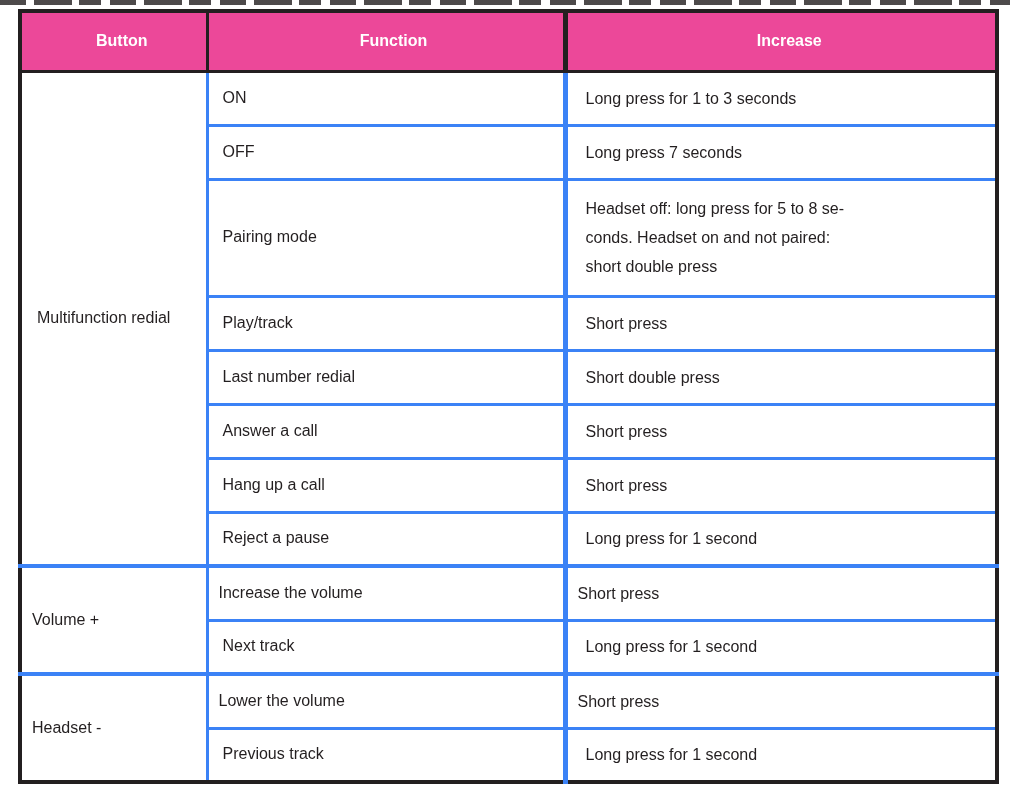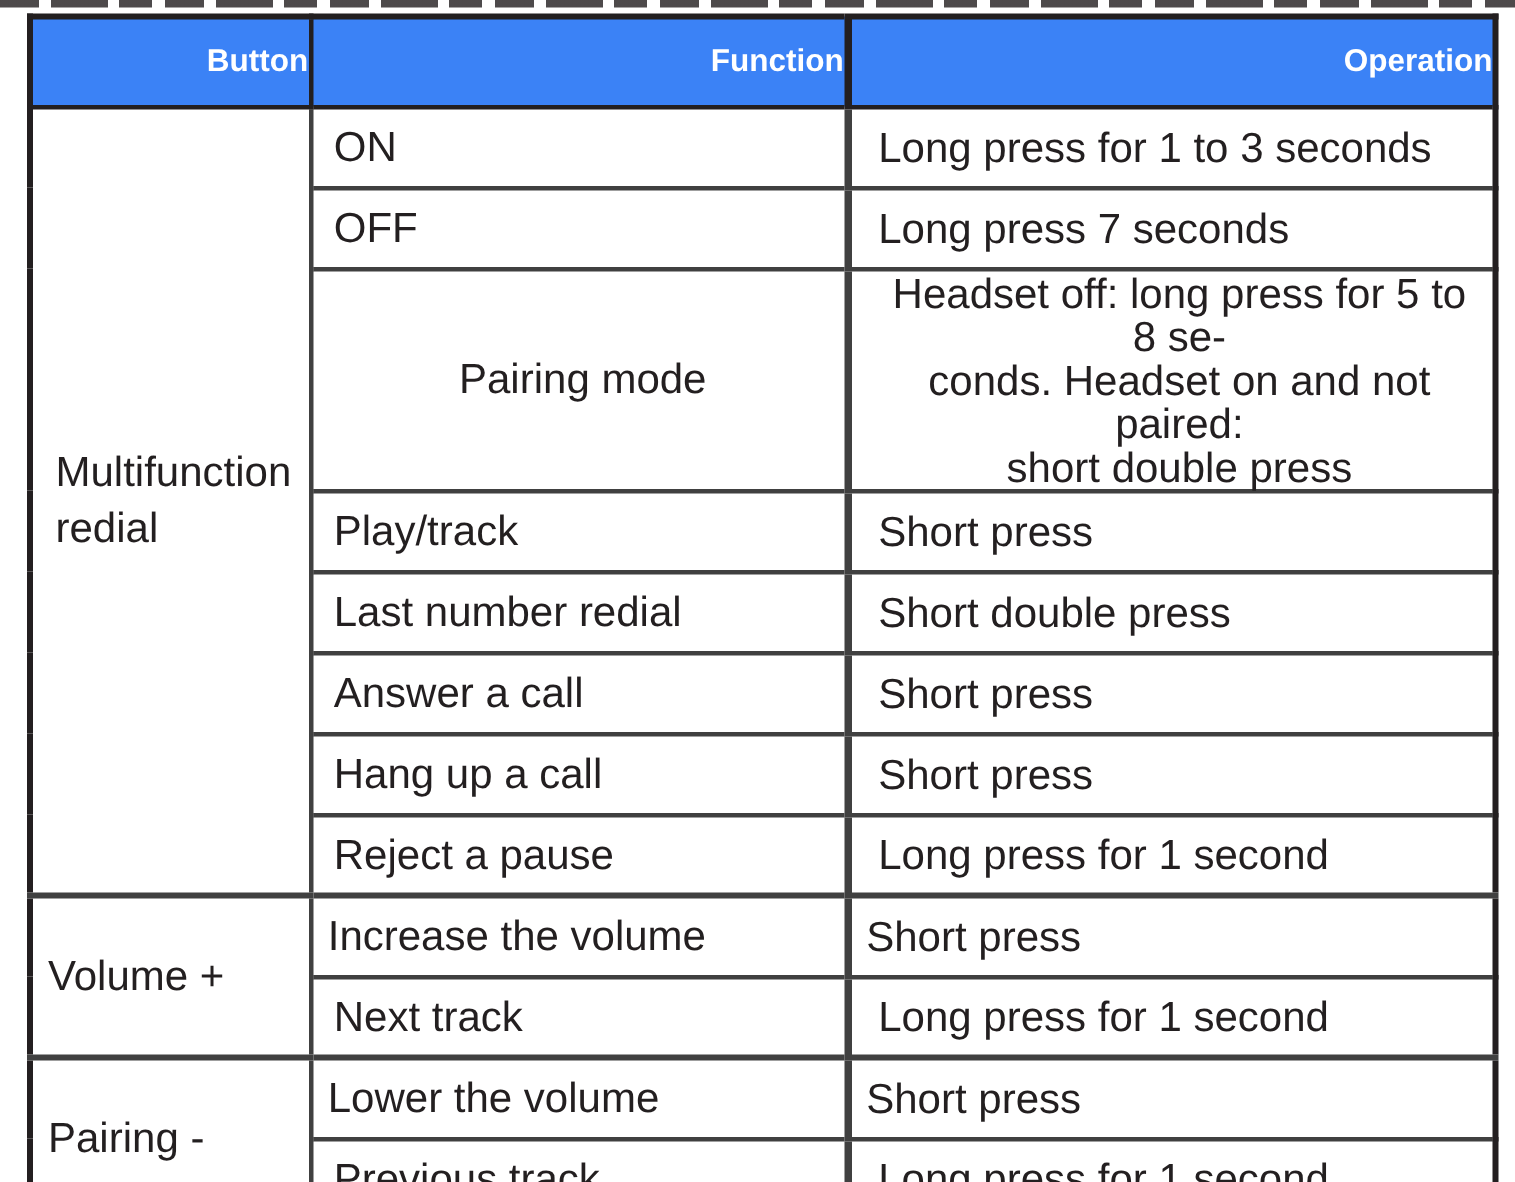--- a/index.html
+++ b/index.html
@@ -25,69 +25,69 @@
 
   table.manual {
     position: absolute; left: 18px; top: 9px;
     width: 977px;
     border-collapse: collapse;
     table-layout: fixed;
     border: 4px solid #231f20;
   }
 
   thead th {
-    background: #3b82f6;
+    background: #ec4899;
     color: #ffffff;
     font-weight: 700;
-    font-size: 21px;
-    text-align: right;
+    font-size: 16px;
+    text-align: center;
     height: 60px;
     padding: 0 0 0 16px;
     border: 3px solid #231f20;
     vertical-align: middle;
   }
 
   tbody td {
-    border: 3px solid #404040;
-    font-size: 28px;
+    border: 3px solid #3b82f6;
+    font-size: 16px;
     color: #231f20;
     vertical-align: middle;
     height: 54px;
     padding: 0 8px 0 15px;
     line-height: 1.3;
   }
 
   tbody td.btn { padding-left: 15px; }
   tbody td.fn  { border-right-width: 5px; padding-left: 14px; }
   tbody td.op  {
     padding-left: 18px;
     white-space: pre-line;
     line-height: 29px;
   }
   th.fn { border-right-width: 5px; }
 
-  tr.tall > td { height: 117px; text-align: center; }
+  tr.tall > td { height: 117px; }
   tr.group-start > td { border-top-width: 4px; padding-left: 10px; }
 </style>
 </head>
 <body>
 
 <div class="crop-strip"></div>
 
 <table class="manual">
   <colgroup>
     <col style="width:187px">
     <col style="width:358px">
     <col style="width:432px">
   </colgroup>
   <thead>
     <tr>
       <th>Button</th>
       <th class="fn">Function</th>
-      <th>Operation</th>
+      <th>Increase</th>
     </tr>
   </thead>
   <tbody>
     <tr>
       <td class="btn" rowspan="8">Multifunction redial</td>
       <td class="fn">ON</td>
       <td class="op">Long press for 1 to 3 seconds</td>
     </tr>
     <tr>
       <td class="fn">OFF</td>
@@ -124,21 +124,21 @@
       <td class="btn" rowspan="2">Volume +</td>
       <td class="fn">Increase the volume</td>
       <td class="op">Short press</td>
     </tr>
     <tr>
       <td class="fn">Next track</td>
       <td class="op">Long press for 1 second</td>
     </tr>
 
     <tr class="group-start">
-      <td class="btn" rowspan="2">Pairing -</td>
+      <td class="btn" rowspan="2">Headset -</td>
       <td class="fn">Lower the volume</td>
       <td class="op">Short press</td>
     </tr>
     <tr>
       <td class="fn">Previous track</td>
       <td class="op">Long press for 1 second</td>
     </tr>
   </tbody>
 </table>
 

